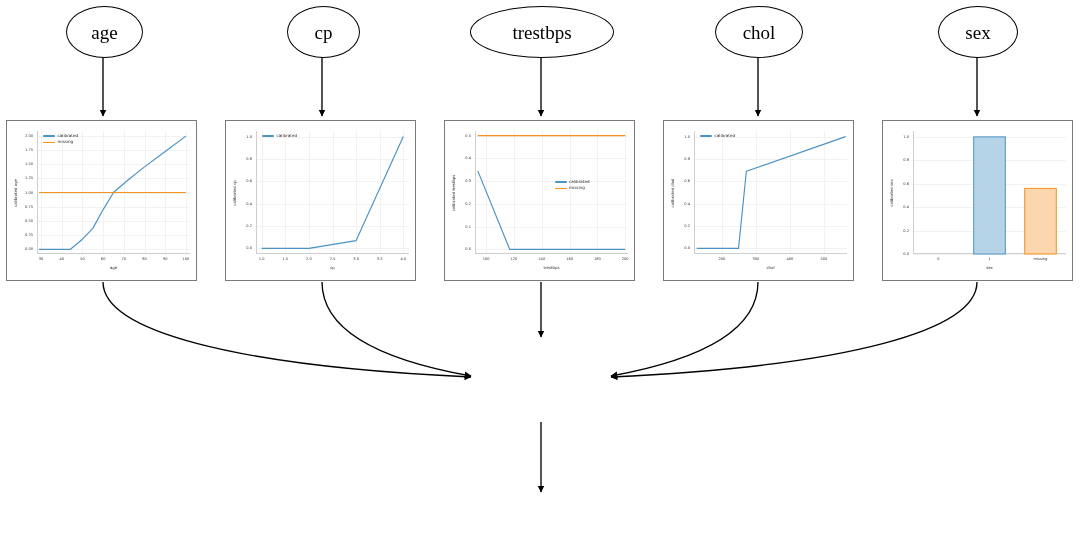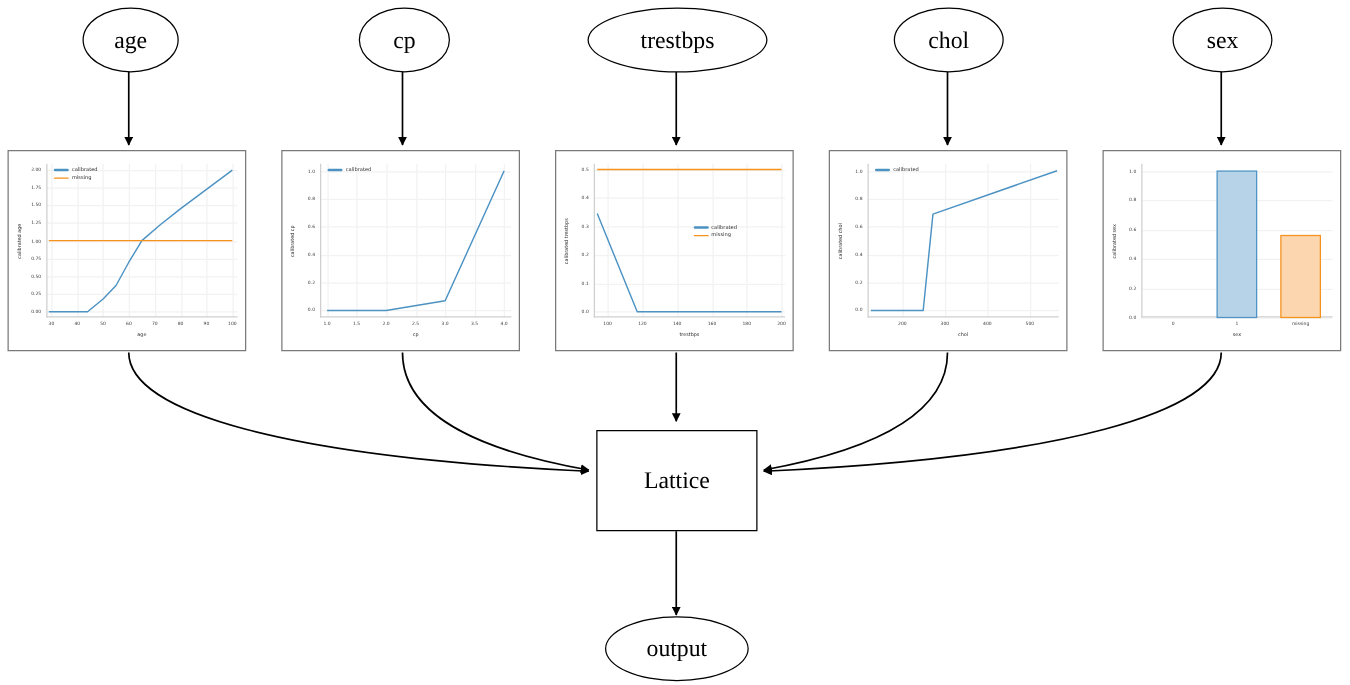--- a/index.html
+++ b/index.html
@@ -90,27 +90,21 @@
   </div>
 
   <div class="gnode ellipse-node" style="left:715px;top:6px;width:86px;height:50px;">
     <span>chol</span>
   </div>
 
   <div class="gnode ellipse-node" style="left:938px;top:6px;width:78px;height:50px;">
     <span>sex</span>
   </div>
 
-  <div class="gnode box-node" style="left:477px;top:344px;width:127px;height:79px;">
-    <span>Lattice</span>
-  </div>
-
-  <div class="gnode ellipse-node" style="left:484px;top:493px;width:113px;height:50px;">
-    <span>output</span>
-  </div>
+
 
   <div class="panel" style="left:6px;top:120px;width:191px;height:161px;" id="panel-age">
       <div class="axes" style="left: 30px; top: 10px; width: 153px; height: 123px;">
         <div class="gridline h" style="top: 118.444px;"></div>
         <div class="gridline h" style="top: 104.208px;"></div>
         <div class="gridline h" style="top: 89.9722px;"></div>
         <div class="gridline h" style="top: 75.7361px;"></div>
         <div class="gridline h" style="top: 61.5px;"></div>
         <div class="gridline h" style="top: 47.2639px;"></div>
         <div class="gridline h" style="top: 33.0278px;"></div>

